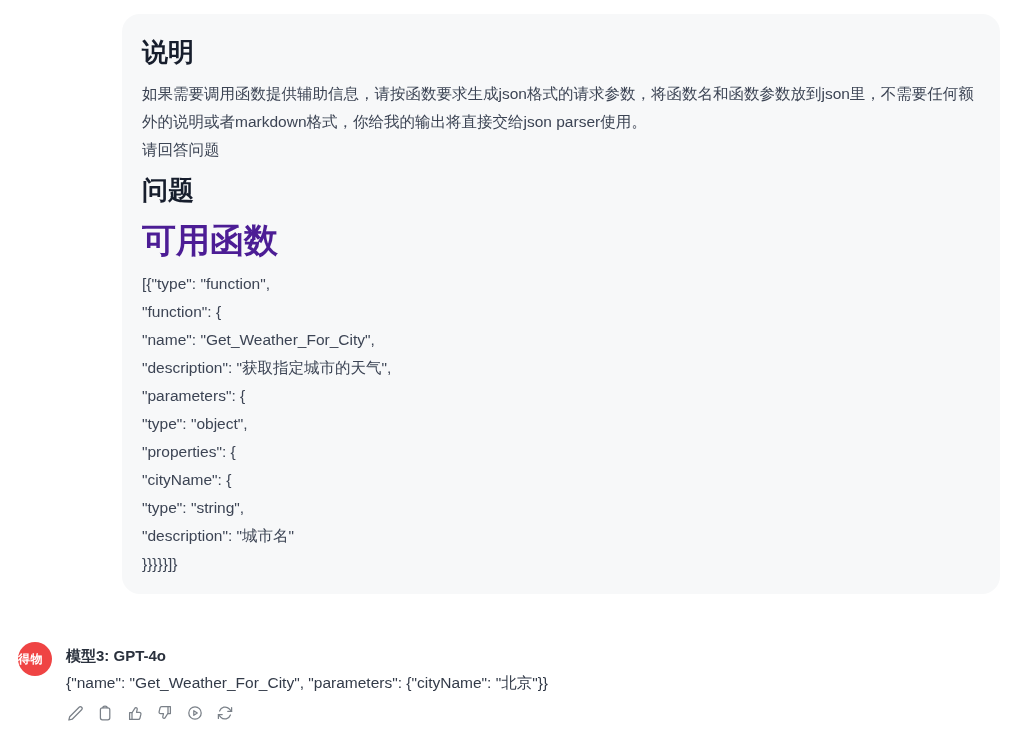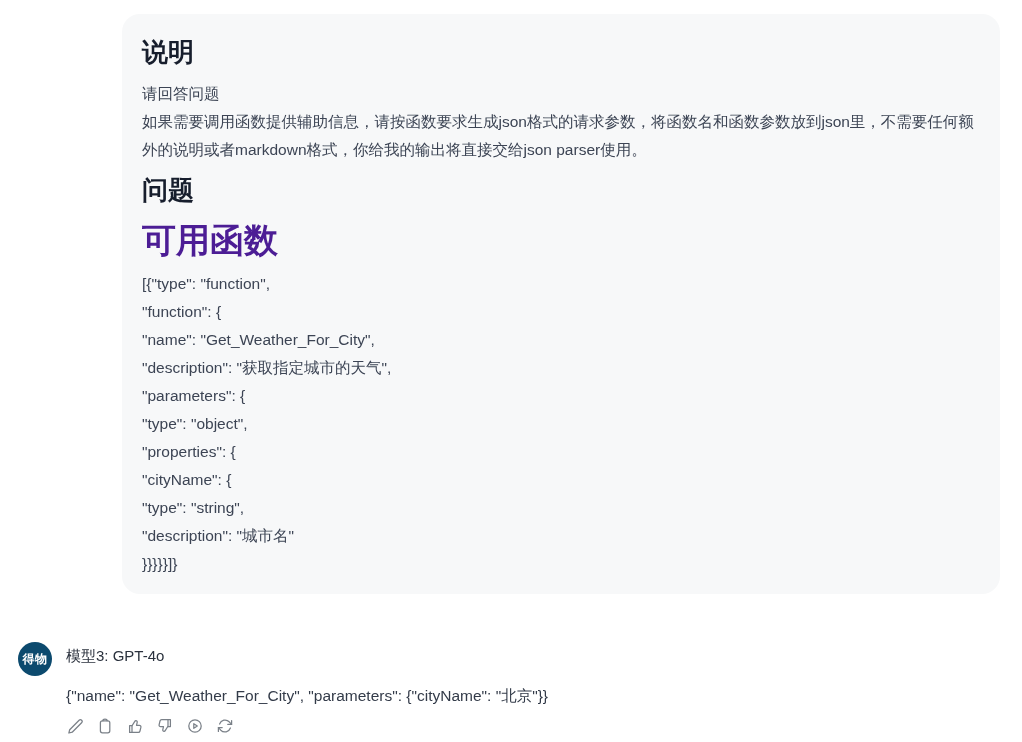--- a/index.html
+++ b/index.html
@@ -54,38 +54,38 @@
   .assistant-row {
     position: absolute;
     left: 18px; top: 642px;
     display: flex;
     align-items: flex-start;
     gap: 14px;
   }
   .avatar {
     width: 34px; height: 34px;
     border-radius: 50%;
-    background: #0c4a6e;
+    background: #ef4444;
     color: #ffffff;
     display: flex;
     align-items: center;
-    justify-content: center;
+    justify-content: flex-start;
     font-weight: bold;
     font-size: 12px;
     letter-spacing: 0.5px;
     flex: 0 0 auto;
     user-select: none;
   }
   .assistant-body { padding-top: 5px; }
   .assistant-name {
     font-size: 15px;
-    font-weight: normal;
+    font-weight: bold;
     color: #2a313d;
     line-height: 18px;
-    margin-bottom: 21px;
+    margin-bottom: 8px;
   }
   .assistant-text {
     font-size: 15.5px;
     color: #333b49;
     line-height: 20px;
     margin-bottom: 11px;
   }
   .action-bar {
     display: flex;
     align-items: center;
@@ -110,22 +110,22 @@
     stroke-width: 1.25;
     stroke-linecap: round;
     stroke-linejoin: round;
   }
 </style>
 </head>
 <body>
 
 <div class="user-card">
   <h2>说明</h2>
+  <p>如果需要调用函数提供辅助信息，请按函数要求生成json格式的请求参数，将函数名和函数参数放到json里，不需要任何额外的说明或者markdown格式，你给我的输出将直接交给json parser使用。</p>
   <p>请回答问题</p>
-  <p>如果需要调用函数提供辅助信息，请按函数要求生成json格式的请求参数，将函数名和函数参数放到json里，不需要任何额外的说明或者markdown格式，你给我的输出将直接交给json parser使用。</p>
 
   <h2>问题</h2>
 
   <h1>可用函数</h1>
   <div>
     <p class="fn-line">[{"type": "function",</p>
     <p class="fn-line">"function": {</p>
     <p class="fn-line">"name": "Get_Weather_For_City",</p>
     <p class="fn-line">"description": "获取指定城市的天气",</p>
     <p class="fn-line">"parameters": {</p>

